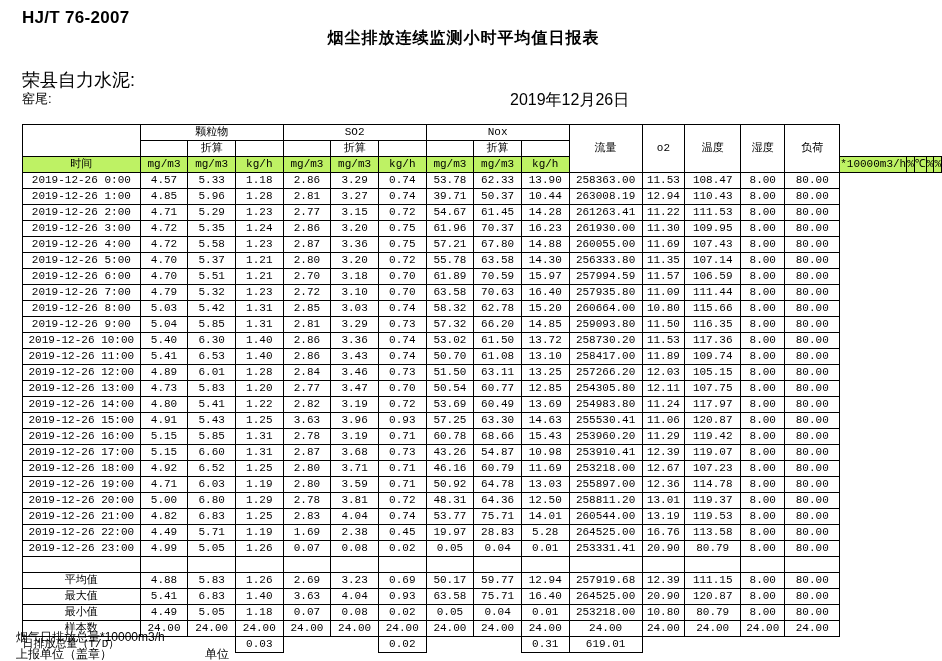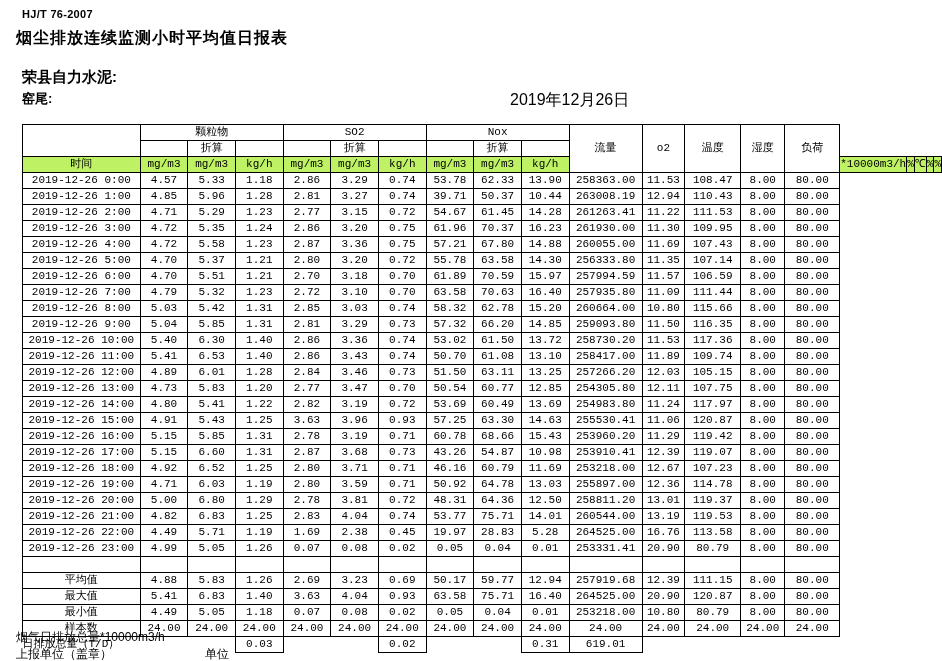--- a/index.html
+++ b/index.html
@@ -12,46 +12,47 @@
     height: 661px;
     font-family: "Liberation Sans", sans-serif;
     color: #000000;
     position: relative;
     overflow: hidden;
   }
   .std-code {
     position: absolute;
     left: 22px;
     top: 8px;
-    font-size: 11px;
+    font-size: 17px;
     font-weight: bold;
     letter-spacing: 0.3px;
   }
   .doc-title {
     position: absolute;
-    left: 16px;
+    left: 0;
     top: 28px;
     width: 927px;
+    text-align: center;
     font-size: 16px;
     font-weight: bold;
     letter-spacing: 1px;
   }
   .company {
     position: absolute;
     left: 22px;
     top: 68px;
-    font-size: 15px;
-    font-weight: bold;
+    font-size: 18px;
+    font-weight: normal;
   }
   .unit-name {
     position: absolute;
     left: 22px;
     top: 90px;
     font-size: 13px;
-    font-weight: bold;
+    font-weight: normal;
   }
   .report-date {
     position: absolute;
     left: 510px;
     top: 90px;
     font-size: 16px;
   }
   table.main {
     position: absolute;
     left: 22px;

